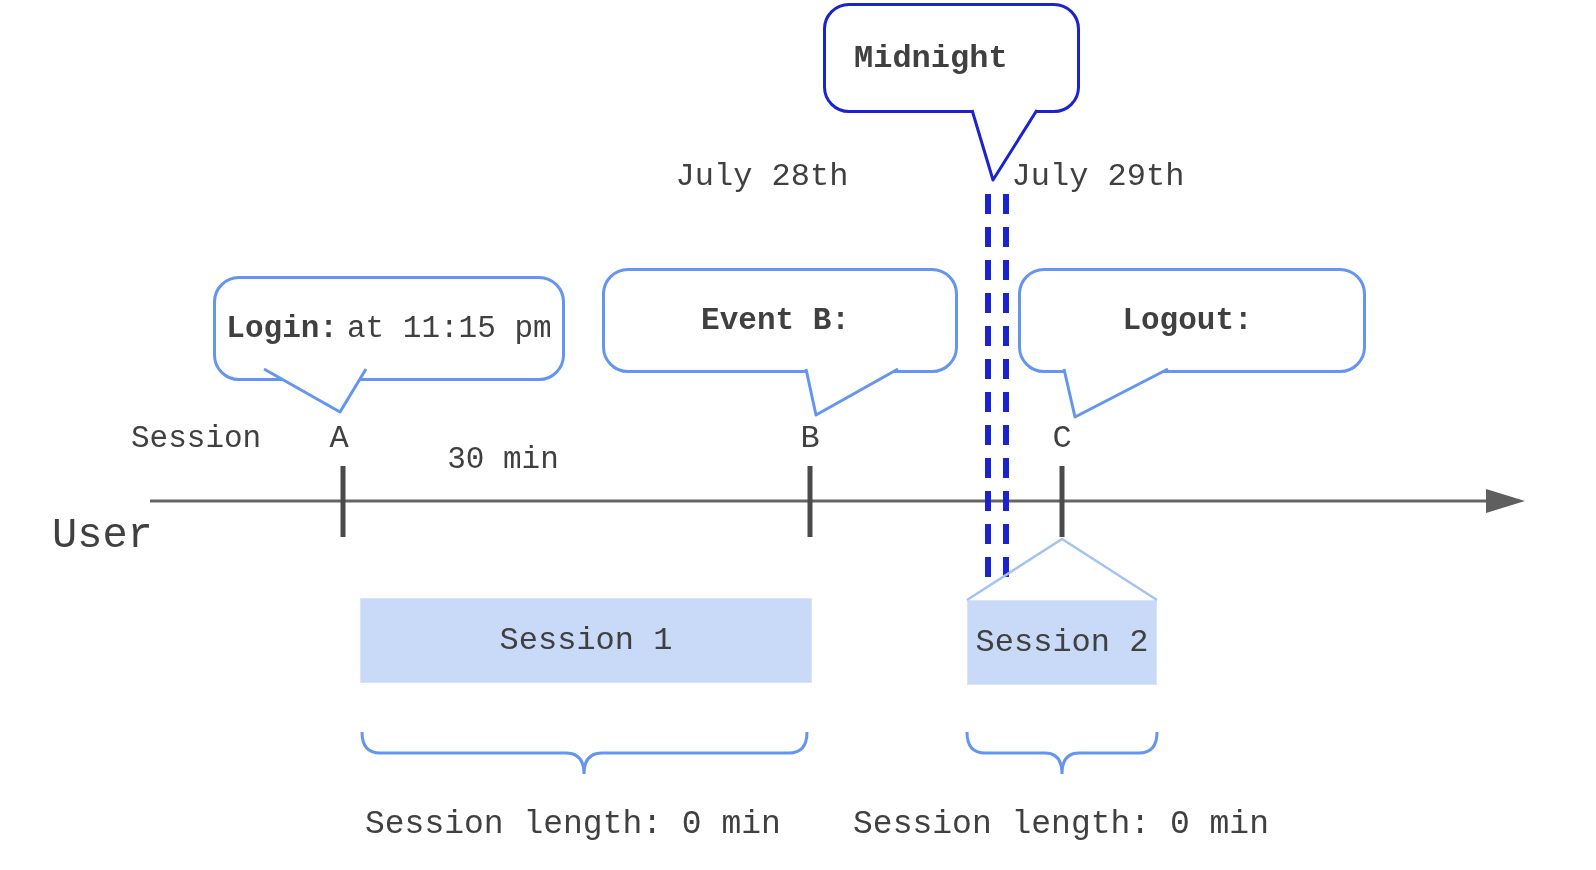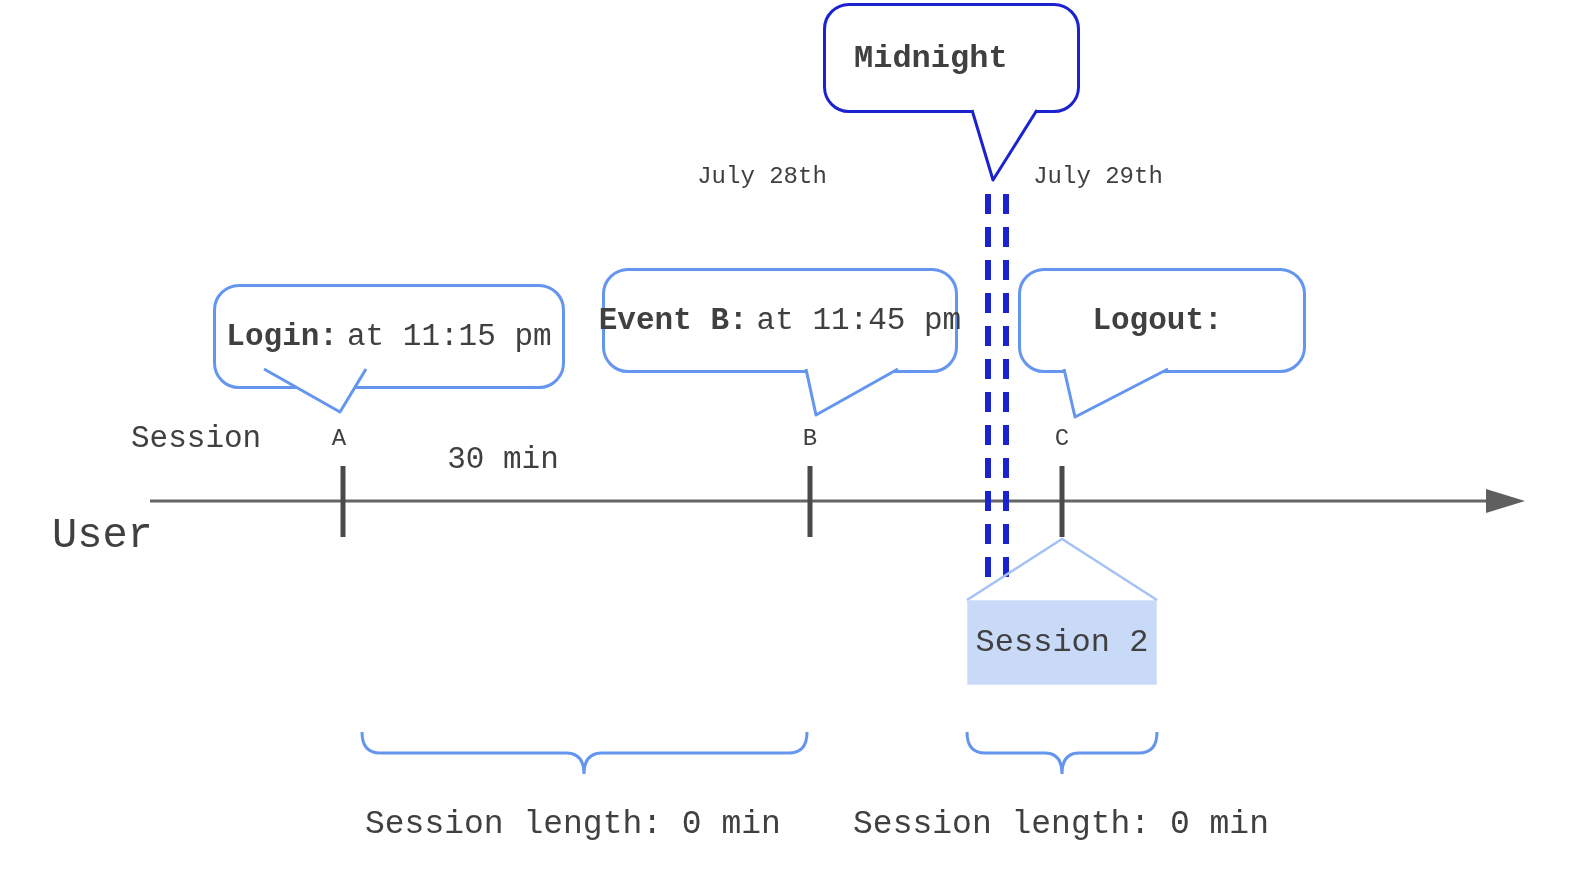--- a/index.html
+++ b/index.html
@@ -2,21 +2,21 @@
 <html><head>
 <meta charset="utf-8">
 <style>
   html,body { margin:0; padding:0; background:#ffffff; }
   #canvas {
     position:relative; width:1596px; height:870px; background:#ffffff;
     font-family:Liberation Mono, monospace; color:#404040;
     overflow:hidden;
     padding-left:20px;
   }
-  .lbl { position:absolute; font-size:24px; line-height:38px; white-space:nowrap; }
+  .lbl { position:absolute; font-size:32px; line-height:38px; white-space:nowrap; }
   .center { transform:translateX(-50%); }
   .bubble {
     position:absolute; background:#fff; border:3px solid #6495ef; border-radius:26px;
     display:flex; align-items:center; justify-content:center;
     font-size:31px; white-space:nowrap; box-sizing:border-box; z-index:1;
   }
   .bubble .b { font-weight:bold; margin-right:9px; }
   .bubble.dark {
     border-color:#1b22cf; justify-content:flex-start; padding-left:28px; font-weight:bold;
   }
@@ -34,41 +34,43 @@
 
 <div id="canvas">
 
   <div class="bubble dark" style="left:823px; top:3px; width:257px; height:110px; font-size:32px;">
     <span>Midnight</span>
   </div>
 
   <div class="lbl center" style="left:762px; top:158px;">July 28th</div>
   <div class="lbl center" style="left:1098px; top:158px;">July 29th</div>
 
-  <div class="bubble" style="left:213px; top:284px; width:352px; height:105px;">
+  <div class="bubble" style="left:213px; top:276px; width:352px; height:105px;">
     <span class="b">Login:</span>
     <span>at 11:15 pm</span>
   </div>
   <div class="bubble" style="left:602px; top:268px; width:356px; height:105px;">
     <span class="b">Event B:</span>
-    <span>at 11:45 pm</span>
   </div>
-  <div class="bubble" style="left:1018px; top:268px; width:288px; height:105px;">
+  <div class="bubble" style="left:1018px; top:268px; width:348px; height:105px;">
     <span class="b">Logout:</span>
   </div>
 
   <div class="lbl" style="left:131px; top:420px; font-size:31px;">Session</div>
   <div class="lbl big" style="left:52px; top:480px;margin-top:32px;">User</div>
 
   <div class="lbl center" style="left:339px; top:420px;">A</div>
   <div class="lbl center" style="left:810px; top:420px;">B</div>
   <div class="lbl center" style="left:1062px; top:420px;">C</div>
 
   <div class="lbl center small" style="left:503px; top:444px;">30 min</div>
 
+  <div class="session" style="left:360px; top:598px; width:452px; height:85px;">
+    <span>Session 1</span>
+  </div>
   <div class="session" style="left:967px; top:600px; width:190px; height:85px;">
     <span>Session 2</span>
   </div>
 
   <div class="lbl" style="left:365px; top:806px; font-size:33px;">Session length: 0 min</div>
   <div class="lbl center" style="left:1061px; top:806px; font-size:33px;">Session length: 0 min</div>
 
   <svg id="overlay" width="1596" height="870" viewBox="0 0 1596 870">
 
     <line x1="150" y1="501" x2="1490" y2="501" stroke="#656565" stroke-width="3"></line>

